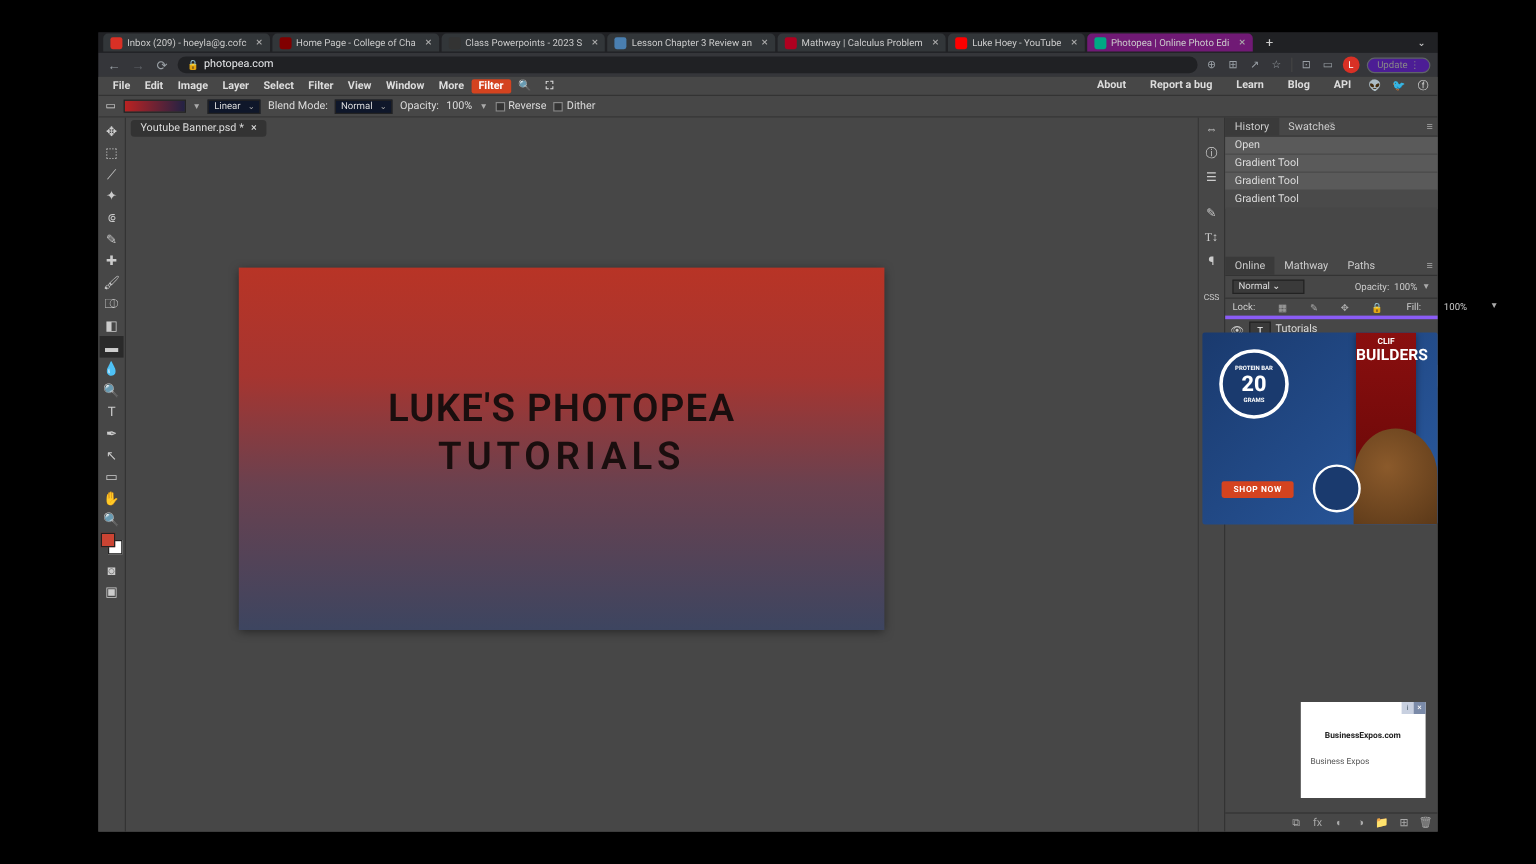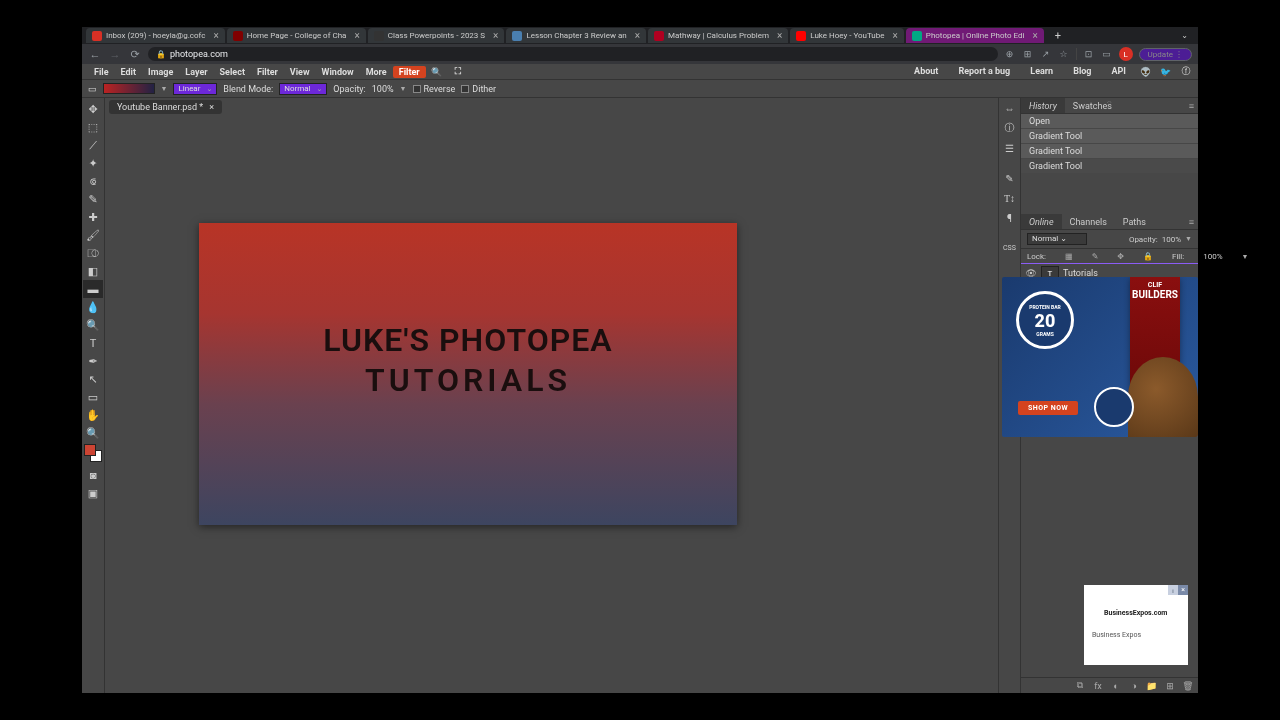--- a/index.html
+++ b/index.html
@@ -29,21 +29,21 @@
 .app { position: absolute; top: 37px; left: 0; right: 0; bottom: 0; background: #474747; display: flex; flex-direction: column; }
 .menubar { height: 16px; background: #474747; display: flex; align-items: center; padding: 0 6px; font-size: 9px; color: #ddd; border-bottom: 1px solid #333; }
 .menubar .menu-item { padding: 0 6px; cursor: pointer; font-weight: bold; }
 .menubar .menu-item.account { background: #d4431f; color: #fff; padding: 1px 6px; border-radius: 2px; }
 .menubar .right { margin-left: auto; display: flex; gap: 8px; align-items: flex-start; }
 .menubar .social { width: 12px; height: 12px; display: flex; align-items: center; justify-content: center; }
 
 .options-bar { height: 18px; background: #474747; display: flex; align-items: center; padding: 0 6px; font-size: 9px; color: #ddd; gap: 6px; border-bottom: 1px solid #333; }
 .grad-preview { width: 52px; height: 11px; background: linear-gradient(90deg, #b22, #224); border: 1px solid #222; }
 .dropdown-arrow { font-size: 7px; color: #aaa; }
-.opt-select { background: #6d28d9; border: 1px solid #222; padding: 0 4px; height: 12px; font-size: 8px; color: #ddd; display: flex; align-items: center; gap: 6px; }
+.opt-select { background: #0f172a; border: 1px solid #222; padding: 0 4px; height: 12px; font-size: 8px; color: #ddd; display: flex; align-items: center; gap: 6px; }
 .opt-check { display: flex; align-items: center; gap: 3px; }
 .opt-check .box { width: 8px; height: 8px; border: 1px solid #888; background: #333; }
 
 .workspace { flex: 1; display: flex; }
 .toolbar { width: 23px; background: #474747; display: flex; flex-direction: column; align-items: center; padding-top: 2px; border-right: 1px solid #333; }
 .tool { width: 20px; height: 18px; display: flex; align-items: center; justify-content: center; color: #ccc; font-size: 11px; cursor: pointer; }
 .tool.active { background: #2a2a2a; }
 .color-swatch { width: 18px; height: 18px; position: relative; margin-top: 2px; }
 .color-swatch .fg { position: absolute; top: 0; left: 0; width: 12px; height: 12px; background: #c43; border: 1px solid #222; }
 .color-swatch .bg { position: absolute; bottom: 0; right: 0; width: 12px; height: 12px; background: #fff; border: 1px solid #222; }
@@ -56,29 +56,29 @@
 .canvas-text { position: absolute; top: 98px; left: 0; right: 0; text-align: center; font-family: "Trajan Pro", "Cinzel", Georgia, serif; font-weight: 600; color: #1a0e0e; letter-spacing: 1px; }
 .canvas-text .l1 { font-size: 32px; }
 .canvas-text .l2 { font-size: 32px; letter-spacing: 4px; margin-top: 2px; }
 
 .mini-icons { width: 22px; background: #474747; display: flex; flex-direction: column; align-items: center; padding-top: 2px; gap: 4px; border-left: 1px solid #333; }
 .mini-icon { width: 16px; height: 16px; display: flex; align-items: center; justify-content: center; color: #ccc; font-size: 10px; }
 
 .panels { width: 178px; background: #474747; display: flex; flex-direction: column; border-left: 1px solid #333; }
 .panel-header { height: 16px; display: flex; align-items: center; font-size: 9px; color: #ccc; border-bottom: 1px solid #333; }
 .panel-tab { padding: 0 8px; height: 100%; display: flex; align-items: center; cursor: pointer; }
-.panel-tab.active { background: #3a3a3a; font-style: italic; }
+.panel-tab.active { background: #3a3a3a; }
 .panel-menu { margin-left: auto; padding: 0 4px; font-size: 9px; color: #aaa; }
 .history-list { }
 .history-item { padding: 2px 8px; font-size: 9px; color: #ddd; background: #5a5a5a; border-bottom: 1px solid #474747; }
 .history-item.last { background: #4a4a4a; }
 
 .layers-opts { padding: 3px 6px; display: flex; align-items: center; gap: 4px; font-size: 8px; color: #ccc; border-bottom: 1px solid #333; }
 .layers-opts select, .layers-opts .sel { background: #3a3a3a; border: 1px solid #222; color: #ddd; font-size: 8px; padding: 0 4px; height: 12px; }
-.lock-row { padding: 2px 6px; display: flex; align-items: flex-end; gap: 19px; font-size: 8px; color: #ccc; border-bottom: 1px solid #8b5cf6; }
+.lock-row { padding: 2px 6px; display: flex; align-items: flex-start; gap: 19px; font-size: 8px; color: #ccc; border-bottom: 3px solid #8b5cf6; }
 .lock-row .licon { width: 10px; height: 10px; display: flex; align-items: center; justify-content: center; color: #aaa; font-size: 8px; }
 
 .layer-list { flex: 1; }
 .layer { display: flex; align-items: center; padding: 2px 4px; font-size: 9px; color: #ddd; gap: 4px; border-bottom: 1px solid #3f3f3f; }
 .layer.selected { background: #5a5a5a; }
 .eye { width: 12px; height: 12px; display: flex; align-items: center; justify-content: center; font-size: 9px; color: #ccc; }
 .thumb { width: 18px; height: 14px; border: 1px solid #222; display: flex; align-items: center; justify-content: center; font-size: 8px; background: #fff; color: #333; }
 .thumb.text { background: #3a3a3a; color: #fff; }
 .thumb.grad { background: linear-gradient(180deg, #b33, #335); border: 2px dotted #fff; }
 .layer .lock-ind { margin-left: auto; font-size: 8px; color: #888; }
@@ -291,21 +291,21 @@
         <div class="history-list">
           <div class="history-item">Open</div>
           <div class="history-item">Gradient Tool</div>
           <div class="history-item">Gradient Tool</div>
           <div class="history-item last">Gradient Tool</div>
         </div>
         <div style="height:40px"></div>
 
         <div class="panel-header">
           <div class="panel-tab active">Online</div>
-          <div class="panel-tab">Channels</div>
+          <div class="panel-tab">Mathway</div>
           <div class="panel-tab">Paths</div>
           <div class="panel-menu">≡</div>
         </div>
         <div class="layers-opts">
           <div class="sel" style="width:60px"><span>Normal</span> ⌄</div>
           <span style="margin-left:auto">Opacity:</span>
           <span>100%</span>
           <span class="dropdown-arrow">▼</span>
         </div>
         <div class="lock-row">
@@ -356,21 +356,21 @@
 
   <div class="ad-banner">
     <div class="ad-badge">
       <span style="font-size:5px">PROTEIN BAR</span>
       <span class="num">20</span>
       <span style="font-size:5px">GRAMS</span>
     </div>
     <div class="ad-bar">
       <div class="ad-bar-label">
           <div>CLIF</div>
-          <div style="font-size:10px">BUILDERS</div>
+          <div style="font-size:13px">BUILDERS</div>
         </div>
     </div>
     <div class="ad-cookie"></div>
     <div class="ad-circle2"></div>
     <div class="ad-cta">SHOP NOW</div>
   </div>
 
   <div class="ad-box2">
     <div class="ad-i">i</div>
     <div class="ad-x">×</div>

